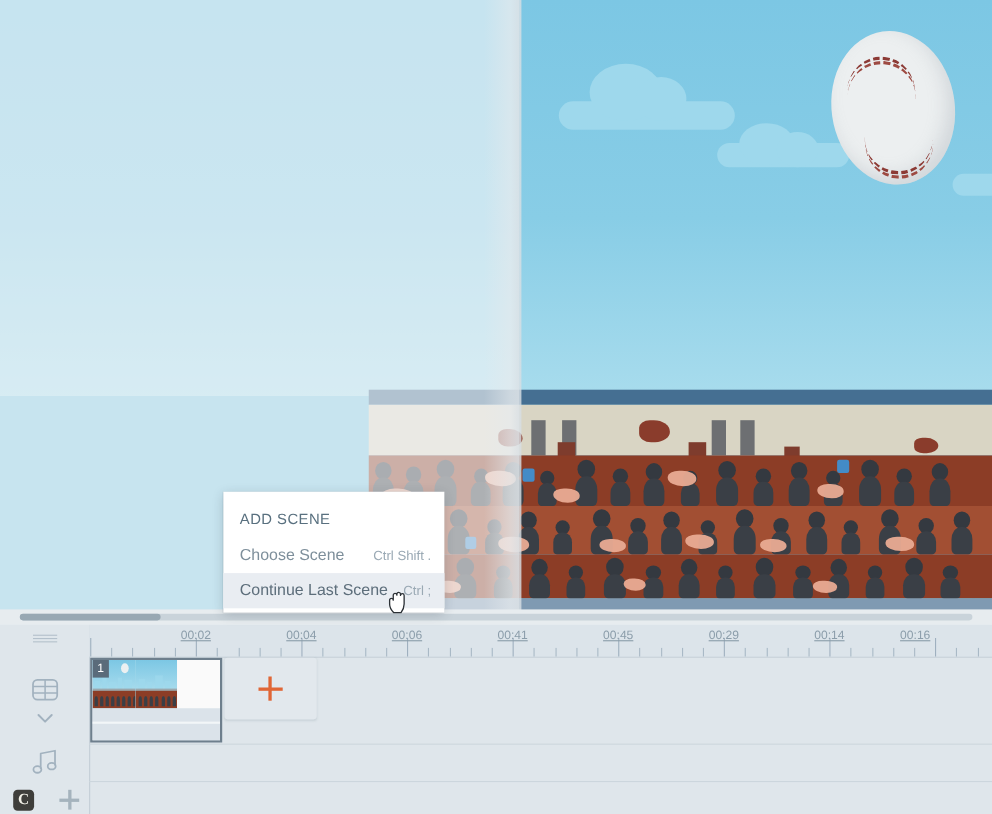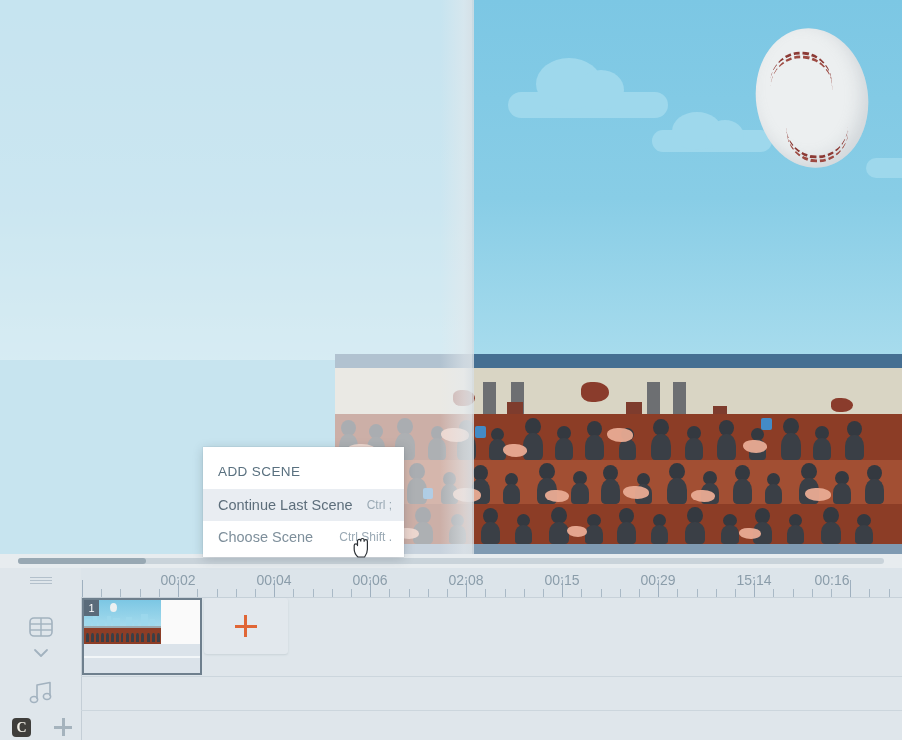--- a/index.html
+++ b/index.html
@@ -201,24 +201,25 @@
     position: absolute;
     bottom: 0;
     width: 1px;
     background: #a9b9c6;
   }
   .tick.major { height: 17px; background: #9fb0bf; }
   .tick.minor { height: 8px; }
   .tick-label {
     position: absolute;
     top: 4px;
-    font-size: 14px;
+    font-size: 11px;
     color: #8b9daa;
     transform: translateX(-50%);
     white-space: nowrap;
+    text-decoration: underline;
   }
 
   #gutter-handle {
     position: absolute;
     left: 30px; top: 9px;
     width: 22px; height: 7px;
   }
   #gutter-handle i {
     display: block; height: 1px; background: #b3c0cb; margin-bottom: 2px;
   }
@@ -497,28 +498,28 @@
       <div class="rail-bottom"></div>
     </div>
 
     <div id="scrim"></div>
     <div id="scrim-edge"></div>
   </div>
 
   <div id="context-menu">
     <div class="menu-header">ADD SCENE</div>
 
+    <div class="menu-item">
+      <span class="mi-label">Choose Scene</span>
+      <span class="mi-shortcut">Ctrl Shift .</span>
+    </div>
+
     <div class="menu-item hovered">
       <span class="mi-label">Continue Last Scene</span>
       <span class="mi-shortcut">Ctrl ;</span>
-    </div>
-
-    <div class="menu-item">
-      <span class="mi-label">Choose Scene</span>
-      <span class="mi-shortcut">Ctrl Shift .</span>
     </div>
 
   </div>
 
   <svg id="cursor" viewBox="0 0 22 26">
     <path d="M7,24 C4.4,21.6 3.2,18.6 3.2,16.2 L3.2,12.6 C3.2,11.6 4,10.9 4.9,10.9
              C5.8,10.9 6.5,11.6 6.5,12.6 L6.5,8.1 C6.5,7.1 7.3,6.4 8.2,6.4
              C9.1,6.4 9.8,7.1 9.8,8.1 L9.8,7.2 C9.8,6.2 10.6,5.5 11.5,5.5
              C12.4,5.5 13.1,6.2 13.1,7.2 L13.1,8.3 C13.1,7.4 13.8,6.7 14.7,6.7
              C15.6,6.7 16.4,7.4 16.4,8.3 L16.4,16.2 C16.4,19.3 15.2,21.8 13.6,24 Z" fill="#ffffff" stroke="#2c3136" stroke-width="1.2" stroke-linejoin="round"></path>
@@ -581,24 +582,24 @@
       <div class="tick minor" style="left:712px;"></div>
       <div class="tick minor" style="left:731px;"></div>
       <div class="tick minor" style="left:750px;"></div>
       <div class="tick major" style="left:769px;"></div>
       <div class="tick minor" style="left:788px;"></div>
       <div class="tick minor" style="left:808px;"></div>
 
       <div class="tick-label" style="left:97px;">00:02</div>
       <div class="tick-label" style="left:193px;">00:04</div>
       <div class="tick-label" style="left:289px;">00:06</div>
-      <div class="tick-label" style="left:385px;">02:08</div>
-      <div class="tick-label" style="left:481px;">00:15</div>
+      <div class="tick-label" style="left:385px;">00:41</div>
+      <div class="tick-label" style="left:481px;">00:45</div>
       <div class="tick-label" style="left:577px;">00:29</div>
-      <div class="tick-label" style="left:673px;">15:14</div>
+      <div class="tick-label" style="left:673px;">00:14</div>
       <div class="tick-label" style="left:751px;">00:16</div>
     </div>
 
     <div class="row-sep" style="top:108px;"></div>
     <div class="row-sep" style="top:142px;"></div>
 
     <div class="track-icon" style="top:29px; height:79px;">
       <svg width="26" height="26" viewBox="0 0 26 26">
         <rect x="2" y="4" width="22" height="18" rx="4" fill="none" stroke="#a2b2bf" stroke-width="1.6"></rect>
         <line x1="2" y1="10" x2="24" y2="10" stroke="#a2b2bf" stroke-width="1.4"></line>

